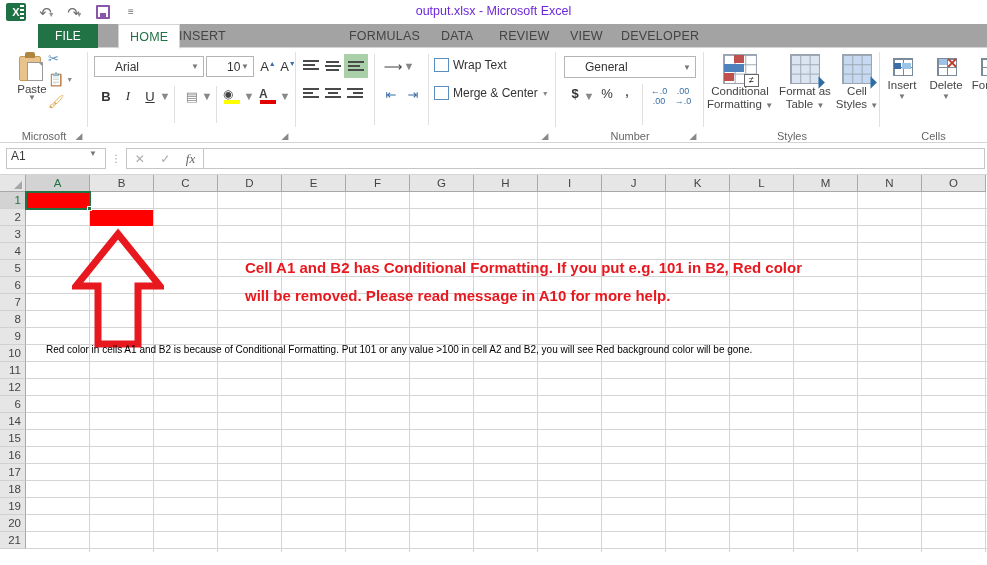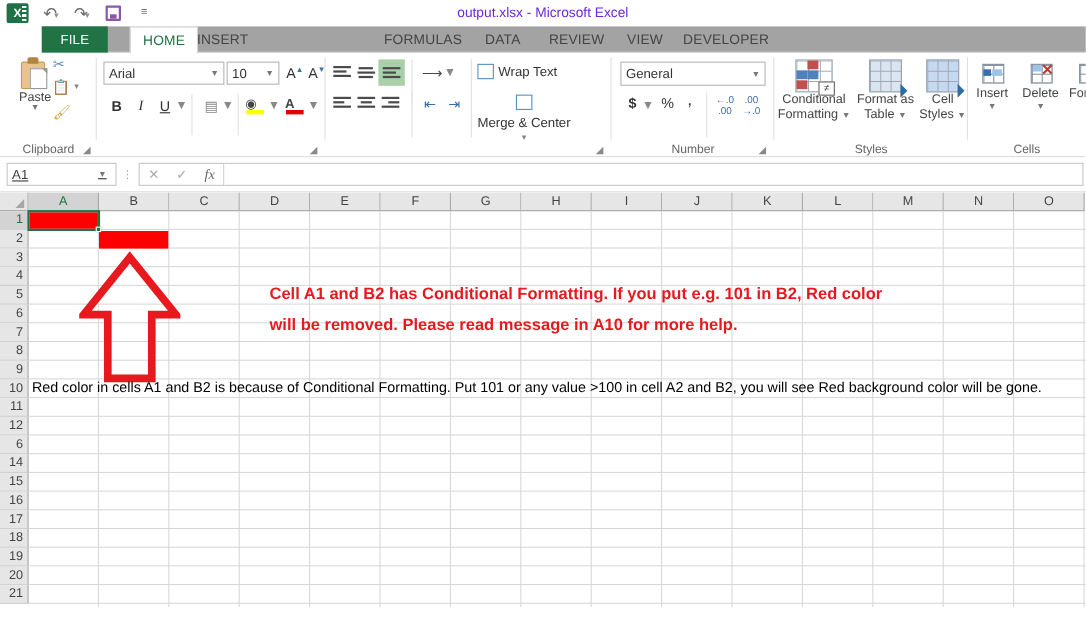--- a/index.html
+++ b/index.html
@@ -107,21 +107,21 @@
   .paste-caret { font-size: 8px; color: #777; line-height: 6px; }
 
   .mini-btn { position: absolute; display: flex; align-items: center; gap: 2px; }
   .mini-ico { font-size: 13px; color: #5a8dc0; line-height: 1; }
   .mini-caret { font-size: 7px; color: #888; }
 
   
   .fontname-box, .fontsize-box, .numfmt-box {
     position: absolute; border: 1px solid #b5b5b5; background: #fff;
     display: flex; align-items: center; font-size: 12px; color: #333;
-    padding-left: 4px;
+    padding-left: 20px;
   }
   .box-caret { margin-left: auto; margin-right: 4px; font-size: 8px; color: #777; }
 
   .rb { position: absolute; display: flex; align-items: center; justify-content: center;
         font-size: 13px; color: #333; }
   .rb-sm { font-size: 11px; }
 
   .grow-a { font-size: 13px; color: #333; }
   .grow-a sup { font-size: 7px; color: #3a6ea5; }
 
@@ -177,22 +177,22 @@
   .co-fill { position: absolute; background: #9dc3e6; }
 
   
   .formulabar {
     position: relative; height: 32px; width: 100%;
     background: #fff; border-bottom: 1px solid #d4d4d4;
     display: flex; align-items: center;
   }
   .namebox {
     margin-left: 6px; width: 100px; height: 21px; border: 1px solid #c6c6c6;
-    background: #fff; display: flex; align-items: center; padding: 0 4px;
-    font-size: 12px; color: #3a3a3a; text-decoration: underline;
+    background: #fff; display: flex; padding: 0 4px;
+    font-size: 12px; color: #3a3a3a;
   }
   .fb-dots { width: 20px; text-align: center; color: #999; font-size: 10px; letter-spacing: 0; }
   .fx-group {
     width: 78px; height: 21px; border: 1px solid #c6c6c6; background: #fff;
     display: flex; align-items: center; justify-content: space-around;
     color: #aaa; font-size: 12px;
   }
   .fx-group .fx { color: #666; font-style: italic; font-family: "Liberation Serif", serif; font-size: 13px; }
   .fb-input {
     flex: 1; height: 21px; border: 1px solid #c6c6c6; border-left: none;
@@ -239,21 +239,21 @@
   }
   .sel-handle {
     position: absolute; width: 5px; height: 5px; background: #217346;
     border: 1px solid #fff; z-index: 6;
   }
   .msg-red {
     position: absolute; color: #e8181f; font-weight: bold; font-size: 15px;
     line-height: 28px; white-space: nowrap; z-index: 4;
   }
   .msg-a10 {
-    position: absolute; color: #000; font-size: 13px; white-space: nowrap; z-index: 4;
+    position: absolute; color: #000; font-size: 10px; white-space: nowrap; z-index: 4; margin-left: 17px;
   }
   .arrow-svg { position: absolute; z-index: 3; }
 </style>
 </head>
 <body>
 
 <div class="app">
 
   <div class="titlebar">
     <div class="excel-logo">
@@ -304,21 +304,21 @@
       <div class="mini-btn" style="left:48px;top:4px;">
         <span class="mini-ico">✂</span>
       </div>
       <div class="mini-btn" style="left:48px;top:25px;">
         <span class="mini-ico">📋</span>
         <span class="mini-caret">▼</span>
       </div>
       <div class="mini-btn" style="left:48px;top:47px;">
         <span class="mini-ico" style="color:#d9a441;">🖌</span>
       </div>
-      <div class="grp-label">Clipboard</div>
+      <div class="grp-label">Microsoft</div>
       <div class="dlg-launcher" style="left:74px;">◢</div>
       <div class="grp-divider" style="right:0;"></div>
     </div>
 
     <div class="grp" style="left:88px;width:208px;">
       <div class="fontname-box" style="left:6px;top:8px;width:110px;height:21px;">
         <span>Arial</span>
         <span class="box-caret">▼</span>
       </div>
       <div class="fontsize-box" style="left:118px;top:8px;width:48px;height:21px;">
@@ -416,21 +416,21 @@
       </div>
       <div class="rb" style="left:106px;top:36px;width:22px;height:20px;color:#3a6ea5;">
         <span>⇥</span>
       </div>
       <div class="grp-divider" style="left:132px;top:6px;bottom:18px;"></div>
 
       <div class="wrap-row" style="left:138px;top:10px;">
         <span class="wt-ico"></span>
         <span>Wrap Text</span>
       </div>
-      <div class="wrap-row" style="left:138px;top:38px;flex-direction:column;">
+      <div class="wrap-row" style="left:138px;top:38px;">
         <span class="mc-ico"></span>
         <span>Merge &amp; Center</span>
         <span class="mini-caret">▼</span>
       </div>
 
       <div class="dlg-launcher" style="right:6px;">◢</div>
       <div class="grp-divider" style="right:0;"></div>
     </div>
 
     <div class="grp" style="left:556px;width:148px;">

